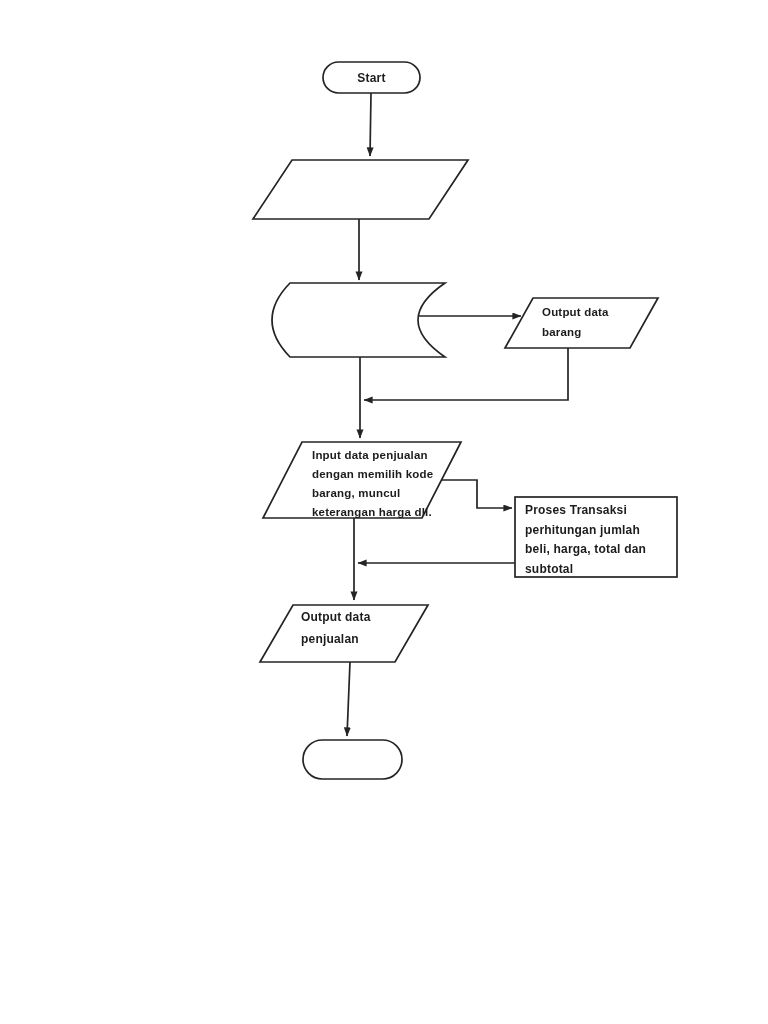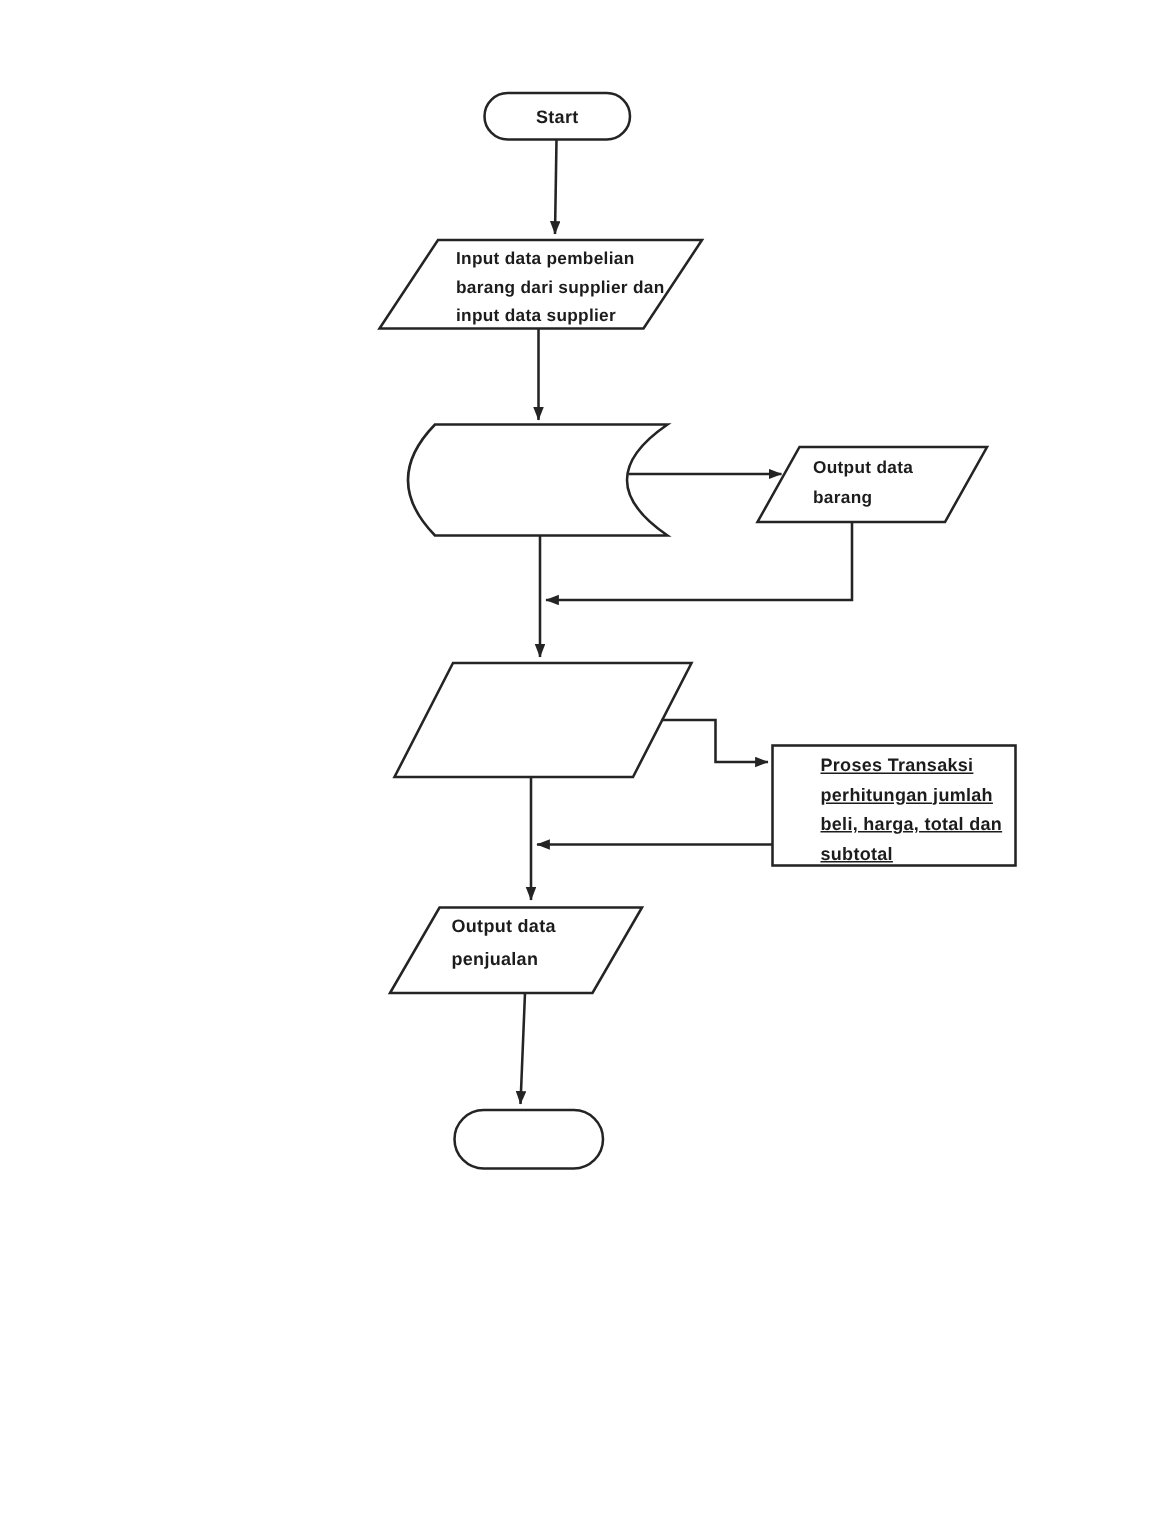--- a/index.html
+++ b/index.html
@@ -76,30 +76,31 @@
       <polygon points="293,605 428,605 395,662 260,662" fill="#ffffff"></polygon>
 
       <line x1="350" y1="662" x2="347" y2="736" marker-end="url(#ah)"></line>
 
       <rect x="303" y="740" width="99" height="39" rx="19.5" ry="19.5" fill="#ffffff"></rect>
     </g>
   </svg>
 
   <div class="node-label label-center" style="left:323px;top:62px;width:97px;height:31px;">Start</div>
 
-  <div class="node-label" style="left:304px;top:164px;width:182px;">Input data pembelian
-barang dari supplier dan
-input data supplier</div>
 
 
   <div class="node-label lbl-ob" style="left:542px;top:302px;width:112px;">Output data
 barang</div>
 
+  <div class="node-label" style="left:312px;top:446px;width:162px;">Input data penjualan
+dengan memilih kode
+barang, muncul
+keterangan harga dll.</div>
 
-  <div class="node-label lbl-proses" style="left:547px;top:501px;width:152px;text-decoration:underline;">Proses Transaksi
+  <div class="node-label lbl-proses" style="left:525px;top:501px;width:152px;">Proses Transaksi
 perhitungan jumlah
 beli, harga, total dan
 subtotal</div>
 
   <div class="node-label lbl-op" style="left:301px;top:607px;width:130px;">Output data
 penjualan</div>
 
 
 </div>
 

